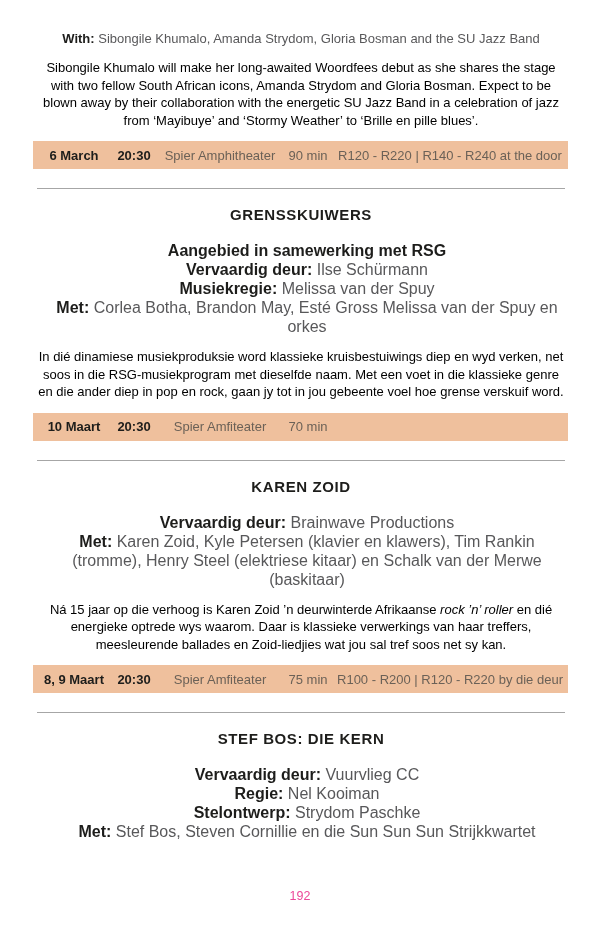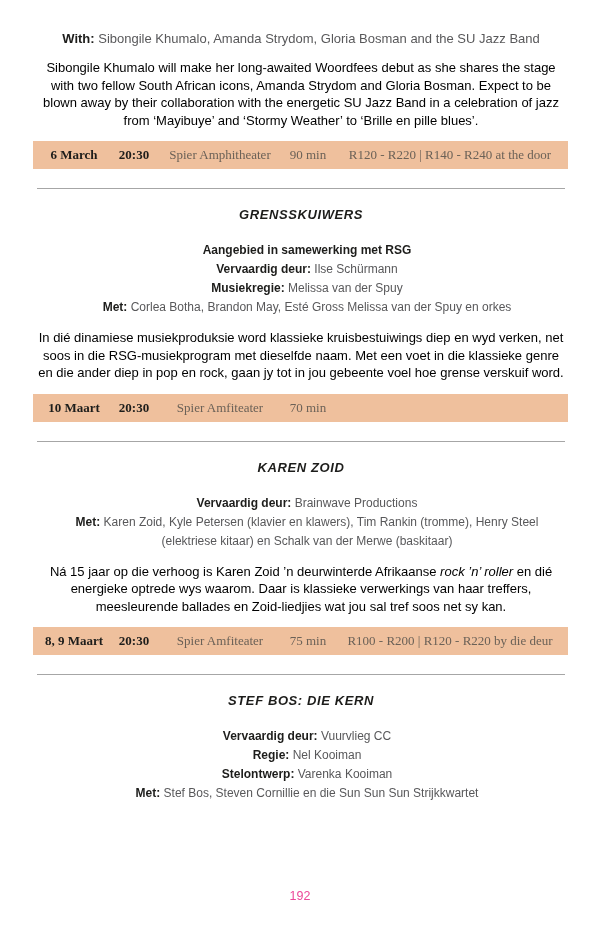--- a/index.html
+++ b/index.html
@@ -30,42 +30,40 @@
   .event-bar {
     background: #efc09d;
     height: 28px;
     margin: 0 -3px 0 -4px;
     padding: 0 4px 0 7px;
     display: grid;
     grid-template-columns: 68px 52px 120px 56px 1fr;
     align-items: center;
     font-size: 13px;
     white-space: nowrap;
-    font-family: Liberation Serif, serif;
   }
   .event-bar .eb-date, .event-bar .eb-time { font-weight: bold; color: #1d1d1b; }
   .event-bar .eb-venue, .event-bar .eb-duration, .event-bar .eb-price { color: #6b6157; }
 
   .divider {
     border: 0;
     border-top: 1px solid #a6a6a6;
     margin: 19px 0 0 0;
   }
 
   .section-title {
-    font-size: 13px; line-height: 18px;
+    font-size: 15px; line-height: 18px;
     font-weight: bold;
     color: #1d1d1b;
     letter-spacing: 0.6px;
     margin: 17px 0 17px 0;
-    font-style: italic;
   }
 
   .credits {
-    font-size: 12px; line-height: 19px;
+    font-size: 16px; line-height: 19px;
     margin: 0 0 12px 12px;
   }
   .credits .credit-line { display: block; }
 
   .page-number {
     position: absolute;
     left: 0; right: 0;
     bottom: 27px;
     text-align: center;
     font-size: 12.5px;
@@ -128,19 +126,19 @@
     <span class="eb-price">R100 - R200 | R120 - R220 by die deur</span>
   </div>
 
   <hr class="divider">
 
   <h2 class="section-title">STEF BOS: DIE KERN</h2>
 
   <div class="credits">
     <span class="credit-line"><span class="bold-label">Vervaardig deur:</span><span> Vuurvlieg CC</span></span>
     <span class="credit-line"><span class="bold-label">Regie:</span><span> Nel Kooiman</span></span>
-    <span class="credit-line"><span class="bold-label">Stelontwerp:</span><span> Varenka Kooiman</span></span>
+    <span class="credit-line"><span class="bold-label">Stelontwerp:</span><span> Strydom Paschke</span></span>
     <span class="credit-line"><span class="bold-label">Met:</span><span> Stef Bos, Steven Cornillie en die Sun Sun Sun Strijkkwartet</span></span>
   </div>
 
 </div>
 
 <div class="page-number">192</div>
 
 </body></html>

